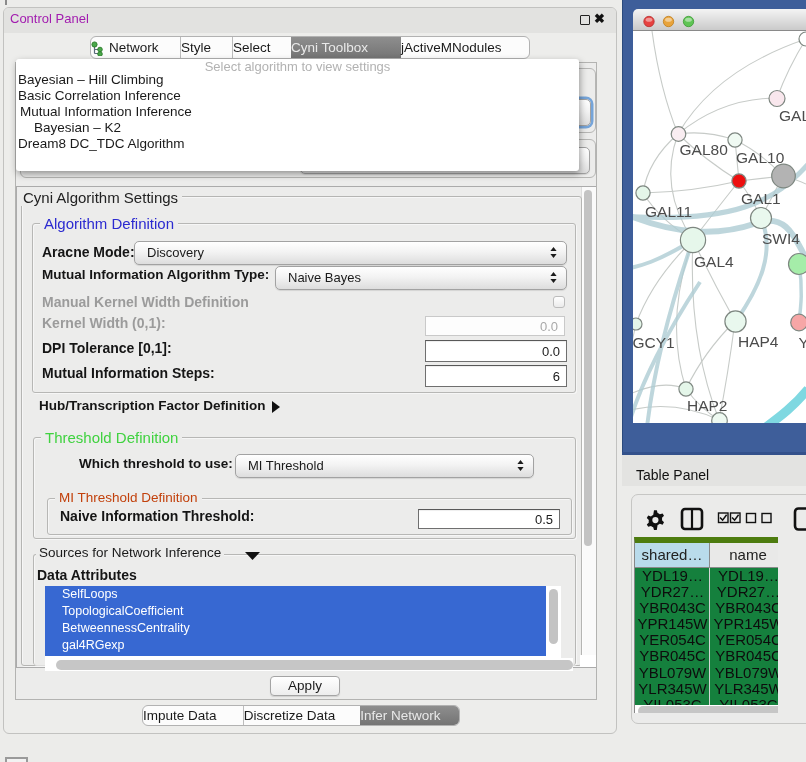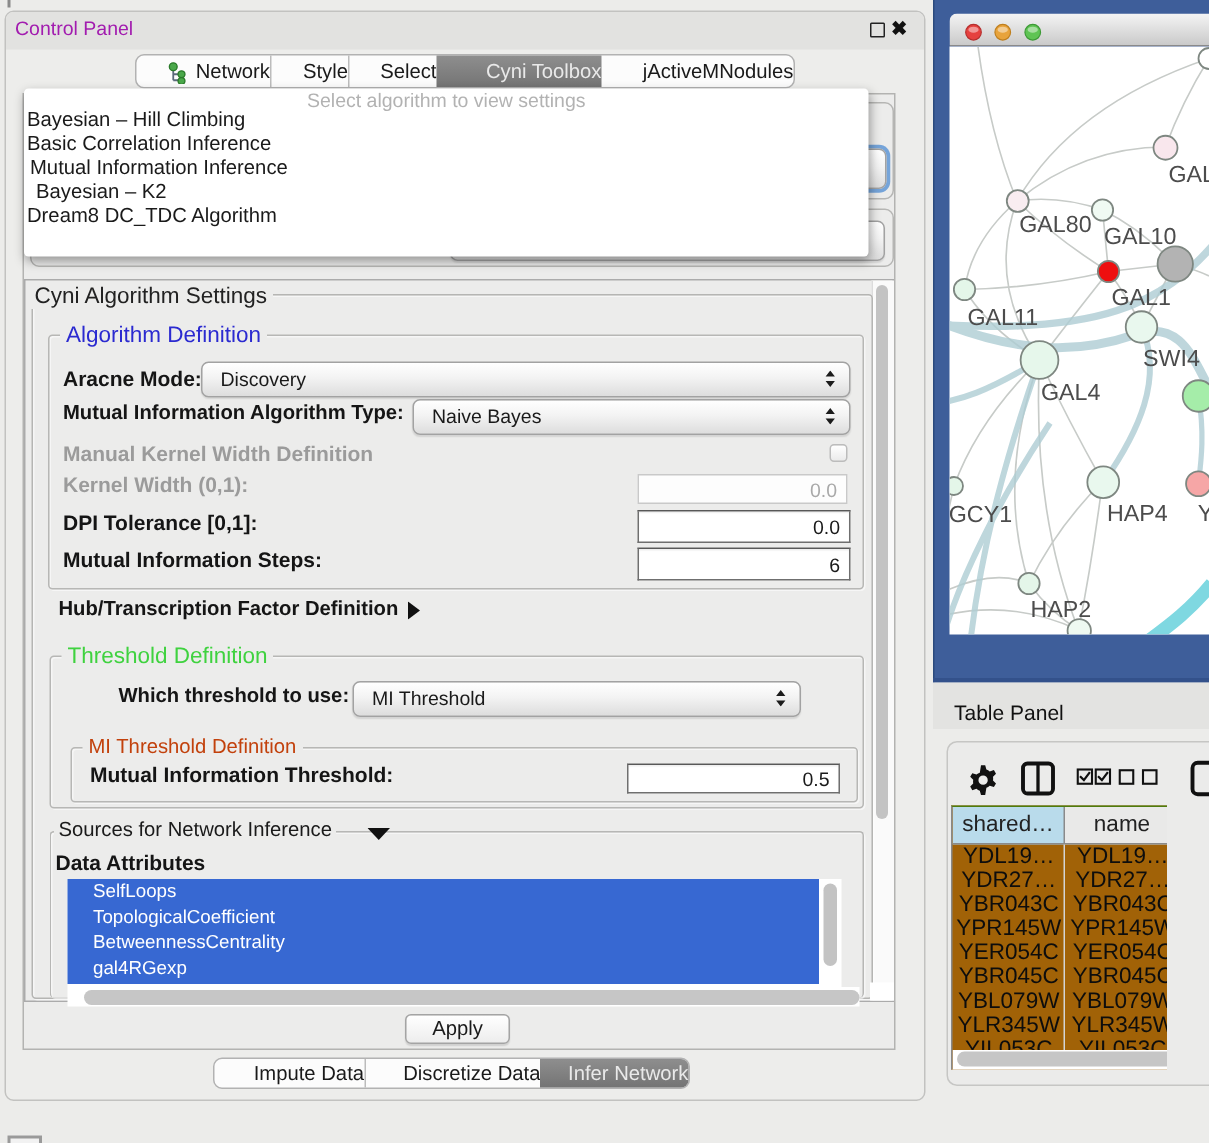--- a/index.html
+++ b/index.html
@@ -13,21 +13,21 @@
   background:linear-gradient(180deg,#ffffff 0%,#f3f3f3 45%,#dddddd 100%);
   box-shadow:0 1px 1px rgba(0,0,0,.10)}
 .ctext{position:absolute;left:12px;top:2.5px;font-size:13px;white-space:nowrap}
 .carr{position:absolute;right:9px;top:5px}
 .field{position:absolute;background:#fff;border:1px solid #6f6f6f;border-top-color:#585858;
   font-size:13px;text-align:right;box-shadow:inset 0 1px 1px rgba(0,0,0,.07)}
 .dfield{position:absolute;background:#fdfdfd;border:1px solid #c9c9c9;
   font-size:13px;text-align:right;color:#a9a9a9}
 .tabstrip{position:absolute;background:#fcfcfc;border:1px solid #b2b2b2;border-radius:6px;
   display:flex;align-items:center;font-size:13.5px}
-.tseg{height:100%;display:flex;align-items:center;justify-content:flex-end}
+.tseg{height:100%;display:flex;align-items:center;justify-content:flex-start}
 .tsep{width:1px;height:100%;background:#bcbcbc}
 .tdark{background:linear-gradient(#8e8e8e,#747474);color:#e9e9e9}
 </style></head>
 <body>
 
 <div class="a" style="left:5px;top:0;width:2px;height:5px;background:#8a8a8a"></div>
 
 <div class="a" style="left:3px;top:7px;width:614px;height:727px;background:#ededeb;border:1px solid #c2c2c0;border-radius:6px;box-sizing:border-box"></div>
 <div class="a" style="left:4px;top:8px;width:612px;height:25px;background:#e2e2e0;border-radius:5px 5px 0 0"></div>
 <div class="a" style="left:10px;top:11px;font-size:13px;color:#a21caf">Control Panel</div>
@@ -107,21 +107,21 @@
 <div class="combo" style="left:235px;top:454px;width:297px;height:22px">
   <span class="ctext">MI Threshold</span>
   <svg class="carr" width="7" height="11">
       <path d="M3.5 0 L6.6 4 H0.4 Z M0.4 7 H6.6 L3.5 11 Z" fill="#1c1c1c"></path>
     </svg>
 </div>
 
 <div class="group" style="left:47px;top:498px;width:523px;height:35px"></div>
 <div class="gtitle" style="left:55px;top:490px;color:#c2410c;font-size:13.5px">MI Threshold Definition</div>
 
-<div class="lbl" style="left:60px;top:508px">Mutual Information Threshold:</div>
+<div class="lbl" style="left:60px;top:508px">Naive Information Threshold:</div>
 <div class="field" style="left:418px;top:509px;width:142px;height:20px;line-height:19px;padding-right:6px;box-sizing:border-box">0.5</div>
 
 <div class="group" style="left:33px;top:554px;width:541px;height:110px;border-bottom:none"></div>
 <div class="a" style="left:36px;top:545px;background:#ececeb;padding:0 3px;font-size:13.5px;white-space:nowrap">Sources for Network Inference</div>
 <svg class="a" style="left:245px;top:551px" width="15" height="9">
     <path d="M0 1 L15 1 L7.5 9 Z" fill="#111"></path>
   </svg>
 <div class="lbl" style="left:37px;top:567px">Data Attributes</div>
 
 <div class="a" style="left:45px;top:586px;width:516px;height:72px;background:#fff"></div>
@@ -129,21 +129,21 @@
 <div class="a" style="left:549px;top:589px;width:9px;height:55px;background:#c3c3c3;border-radius:4.5px"></div>
 <div class="a" style="left:45px;top:658px;width:528px;height:13px;background:#fff"></div>
 <div class="a" style="left:56px;top:660px;width:517px;height:10px;background:#c6c6c6;border-radius:5px"></div>
 <div class="a" style="left:580px;top:655px;width:16px;height:12px;background:#fff"></div>
 
 <div class="a" style="left:16px;top:59px;width:563px;height:112px;background:#fff;border-radius:3px;box-shadow:1px 3px 7px rgba(0,0,0,.38);font-size:13.5px;line-height:16px">
   <div style="color:#b2b2b2;text-align:center;height:13px;font-size:13px">Select algorithm to view settings</div>
   <div style="padding-left:2px">Bayesian – Hill Climbing</div>
   <div style="padding-left:2px">Basic Correlation Inference</div>
   <div style="padding-left:4px">Mutual Information Inference</div>
-  <div style="padding-left:8px">Bayesian – K2</div>
+  <div style="padding-left:18px">Bayesian – K2</div>
   <div style="padding-left:2px">Dream8 DC_TDC Algorithm</div>
 </div>
 
 <div class="a" style="left:270px;top:676px;width:68px;height:18px;border:1px solid #a4a4a4;border-radius:4px;background:linear-gradient(#ffffff,#ededed);text-align:center;font-size:13.5px;line-height:18px;box-shadow:0 1px 1px rgba(0,0,0,.12)">Apply</div>
 
 <div class="tabstrip" style="left:142px;top:705px;width:318px;height:21px;box-sizing:border-box">
  <div class="tseg" style="width:100px">Impute Data</div>
  <div class="tsep"></div>
  <div class="tseg" style="width:117px">Discretize Data</div>
  <div class="tseg tdark" style="width:99px;border-radius:0 5px 5px 0">Infer Network</div>
@@ -249,21 +249,21 @@
    <rect x="78.5" y="8" width="9.5" height="9.5"></rect>
    <rect x="90.5" y="8" width="9.5" height="9.5"></rect>
    <path d="M80 12.5 l2.6 2.6 4-5.4" stroke-width="1.5"></path>
    <path d="M92 12.5 l2.6 2.6 4-5.4" stroke-width="1.5"></path>
    <rect x="106.5" y="8.5" width="9" height="9"></rect>
    <rect x="122" y="8.5" width="9" height="9"></rect>
   </g>
   <rect x="155" y="3.5" width="18" height="21" rx="3.5" fill="none" stroke="#111" stroke-width="2.6"></rect>
 </svg>
 
-<div class="a" style="left:634px;top:537px;width:144px;height:176px;background:#a16207;border-top:1px solid #4d7c0f;border-left:1px solid #888;box-sizing:border-box;overflow:hidden">
+<div class="a" style="left:634px;top:537px;width:144px;height:176px;background:#15803d;border-top:6px solid #4d7c0f;border-left:1px solid #888;box-sizing:border-box;overflow:hidden">
   <div style="position:absolute;left:0;top:0;height:25px;width:75px;background:#b9dbeb;border-right:1px solid #8a8a8a;border-bottom:1px solid #8a8a8a;box-sizing:border-box;text-align:center;font-size:15px;line-height:24px;color:#222">shared…</div>
   <div style="position:absolute;left:75px;top:0;height:25px;width:77px;background:#e9e9e8;border-right:1px solid #8a8a8a;border-bottom:1px solid #8a8a8a;box-sizing:border-box;text-align:center;font-size:15px;line-height:24px;color:#222">name</div>
   <div style="position:absolute;left:152px;top:0;height:25px;width:24px;background:#b9dbeb;border-bottom:1px solid #8a8a8a;box-sizing:border-box;font-size:15px;line-height:24px;color:#222;padding-left:4px">Av</div>
   <div style="position:absolute;left:74px;top:25px;width:1px;height:140px;background:#d4d4d4"></div>
   <div style="position:absolute;left:151px;top:25px;width:1px;height:140px;background:#d4d4d4"></div>
   <div style="position:absolute;left:0;top:25px;width:172px;height:16px;font-size:15px;line-height:16px;color:#0d0d0d">
       <span style="position:absolute;left:0;width:75px;text-align:center">YDL19…</span>
       <span style="position:absolute;left:75px;width:77px;text-align:center">YDL19…</span>
       <span style="position:absolute;left:155px">13</span>
     </div>

